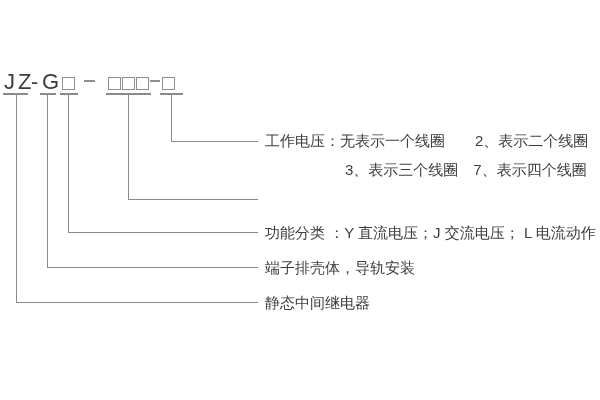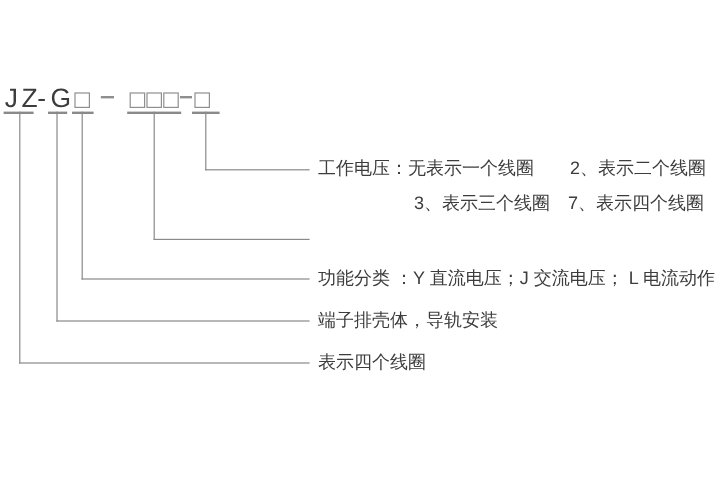--- a/index.html
+++ b/index.html
@@ -75,15 +75,15 @@
   <div class="leader" style="left:16px;width:242px;height:210px"></div>
 
   <div class="label" style="left:265px;top:132px">工作电压：无表示一个线圈　　2、表示二个线圈</div>
   <div class="label" style="left:345px;top:161px">3、表示三个线圈　7、表示四个线圈</div>
 
 
   <div class="label" style="left:265px;top:224px">功能分类 ：Y 直流电压；J 交流电压； L 电流动作</div>
 
   <div class="label" style="left:265px;top:259px">端子排壳体，导轨安装</div>
 
-  <div class="label" style="left:265px;top:294px">表示四个线圈</div>
+  <div class="label" style="left:265px;top:294px">静态中间继电器</div>
 
 </div>
 
 </body></html>

